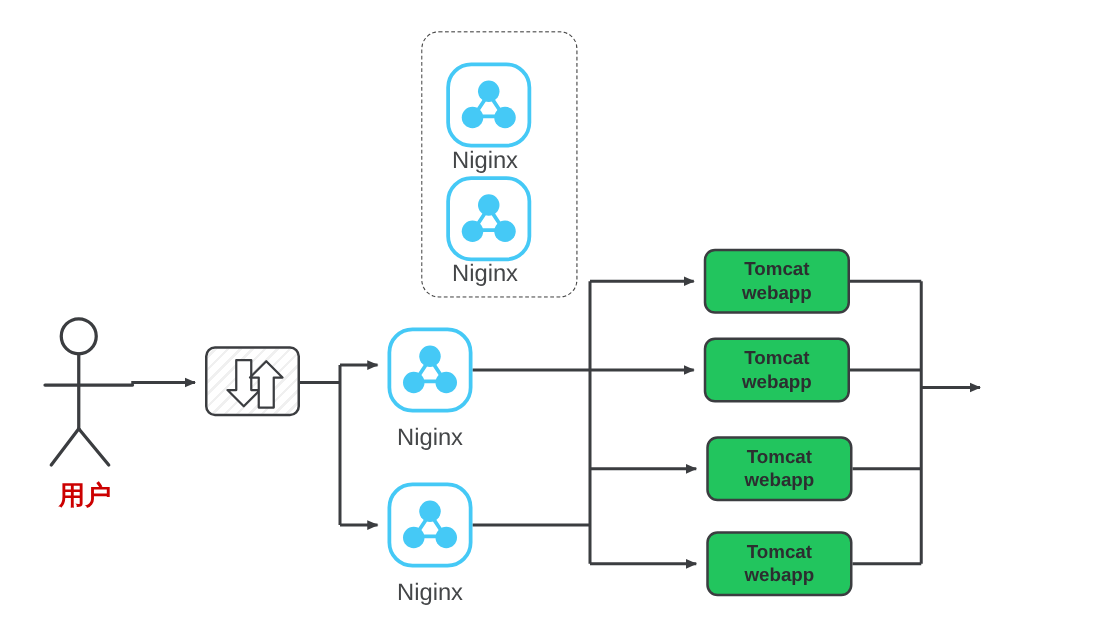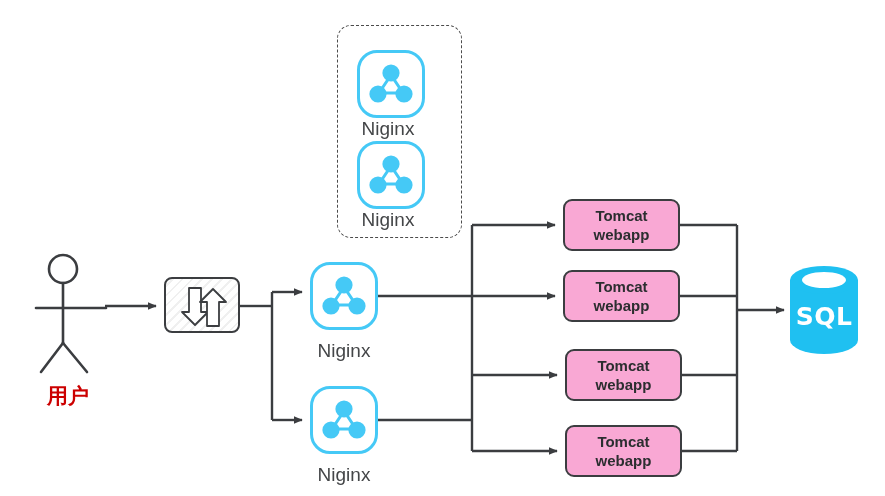--- a/index.html
+++ b/index.html
@@ -40,21 +40,21 @@
     border-radius:14px;
     background:transparent;
   }
 
   
   .tomcat{
     position:absolute;
     box-sizing:border-box;
     border:2px solid #3b3d40;
     border-radius:9px;
-    background:#f9a8d4;
+    background:#22c55e;
     color:#2c2e30;
     font-size:15px;
     font-weight:bold;
     line-height:19px;
     display:flex;
     align-items:center;
     justify-content:center;
     text-align:center;
     font-family:"Liberation Sans","DejaVu Sans",sans-serif;
   }
@@ -231,22 +231,14 @@
     </div>
   </div>
 
   <div class="tomcat" style="left:565px;top:425px;width:117px;height:52px;">
     <div>
       <span>Tomcat</span>
       <span>webapp</span>
     </div>
   </div>
 
-  <div class="sql-wrap" style="left:788px;top:266px;width:72px;height:88px;">
-    <svg width="72" height="88" viewBox="0 0 72 88">
-      <path d="M2,14 L2,74 A34,14 0 0 0 70,74 L70,14 Z" fill="#1FC0F1"></path>
-      <ellipse cx="36" cy="14" rx="34" ry="14" fill="#1FC0F1"></ellipse>
-      <ellipse cx="36" cy="14" rx="22" ry="8" fill="#ffffff"></ellipse>
-    </svg>
-    <div class="sql-text" style="top:36px;">SQL</div>
-  </div>
 
 </div>
 
 </body></html>

